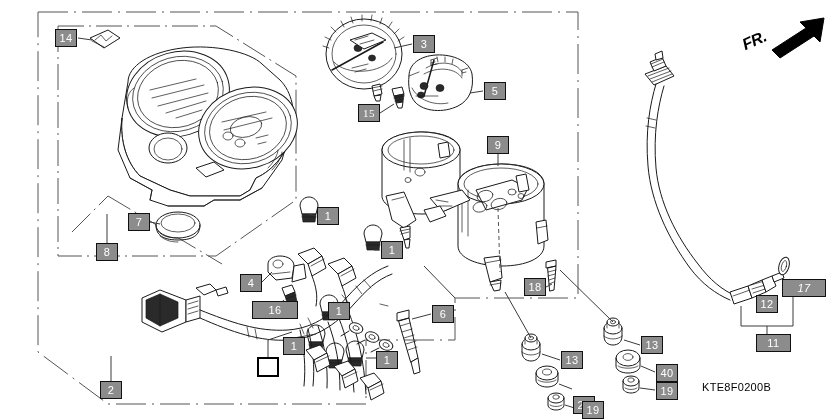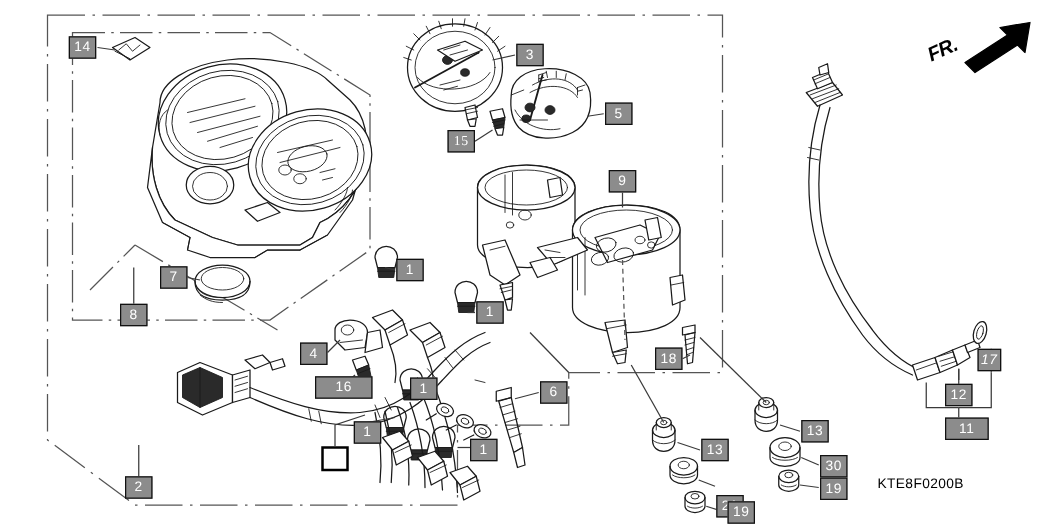--- a/index.html
+++ b/index.html
@@ -624,29 +624,29 @@
       <div class="callout" style="left: 358px; top: 104px; width: 22px; height: 18px; font-family: Liberation Serif, serif;">15</div>
       <div class="callout" style="left: 487px; top: 136px; width: 22px; height: 18px;">9</div>
       <div class="callout" style="left: 317px; top: 207px; width: 22px; height: 18px;">1</div>
       <div class="callout" style="left: 128px; top: 213px; width: 22px; height: 18px;">7</div>
       <div class="callout" style="left: 96px; top: 243px; width: 22px; height: 18px;">8</div>
       <div class="callout" style="left: 381px; top: 241px; width: 22px; height: 18px;">1</div>
       <div class="callout" style="left: 240px; top: 274px; width: 22px; height: 18px;">4</div>
       <div class="callout" style="left: 524px; top: 278px; width: 22px; height: 18px;">18</div>
       <div class="callout" style="left: 252px; top: 301px; width: 46px; height: 18px;">16</div>
       <div class="callout" style="left: 328px; top: 302px; width: 22px; height: 18px;">1</div>
-      <div class="callout" style="left: 782px; top: 279px; width: 19px; height: 18px; font-style: italic;">17</div>
-      <div class="callout" style="left: 756px; top: 295px; width: 22px; height: 18px; margin-top: 12px;">12</div>
+      <div class="callout" style="left: 782px; top: 279px; width: 44px; height: 18px; font-style: italic;">17</div>
+      <div class="callout" style="left: 756px; top: 295px; width: 22px; height: 18px;">12</div>
       <div class="callout" style="left: 432px; top: 305px; width: 22px; height: 18px;">6</div>
       <div class="callout" style="left: 756px; top: 334px; width: 35px; height: 18px;">11</div>
       <div class="callout" style="left: 641px; top: 336px; width: 22px; height: 18px;">13</div>
       <div class="callout" style="left: 283px; top: 337px; width: 22px; height: 18px;">1</div>
       <div class="callout" style="left: 376px; top: 351px; width: 22px; height: 18px;">1</div>
       <div class="callout blank" style="left: 257px; top: 357px; width: 22px; height: 20px;"></div>
       <div class="callout" style="left: 561px; top: 351px; width: 22px; height: 18px;">13</div>
-      <div class="callout" style="left: 656px; top: 364px; width: 22px; height: 18px;">30</div>
+      <div class="callout" style="left: 656px; top: 364px; width: 22px; height: 18px;">40</div>
       <div class="callout" style="left: 100px; top: 381px; width: 22px; height: 18px;">2</div>
       <div class="callout" style="left: 573px; top: 380px; width: 22px; height: 18px; margin-top: 16px;">21</div>
       <div class="callout" style="left: 656px; top: 382px; width: 22px; height: 18px;">19</div>
       <div class="callout" style="left: 582px; top: 401px; width: 22px; height: 18px;">19</div>
     </div>
 
 </div>
 
 </body></html>

